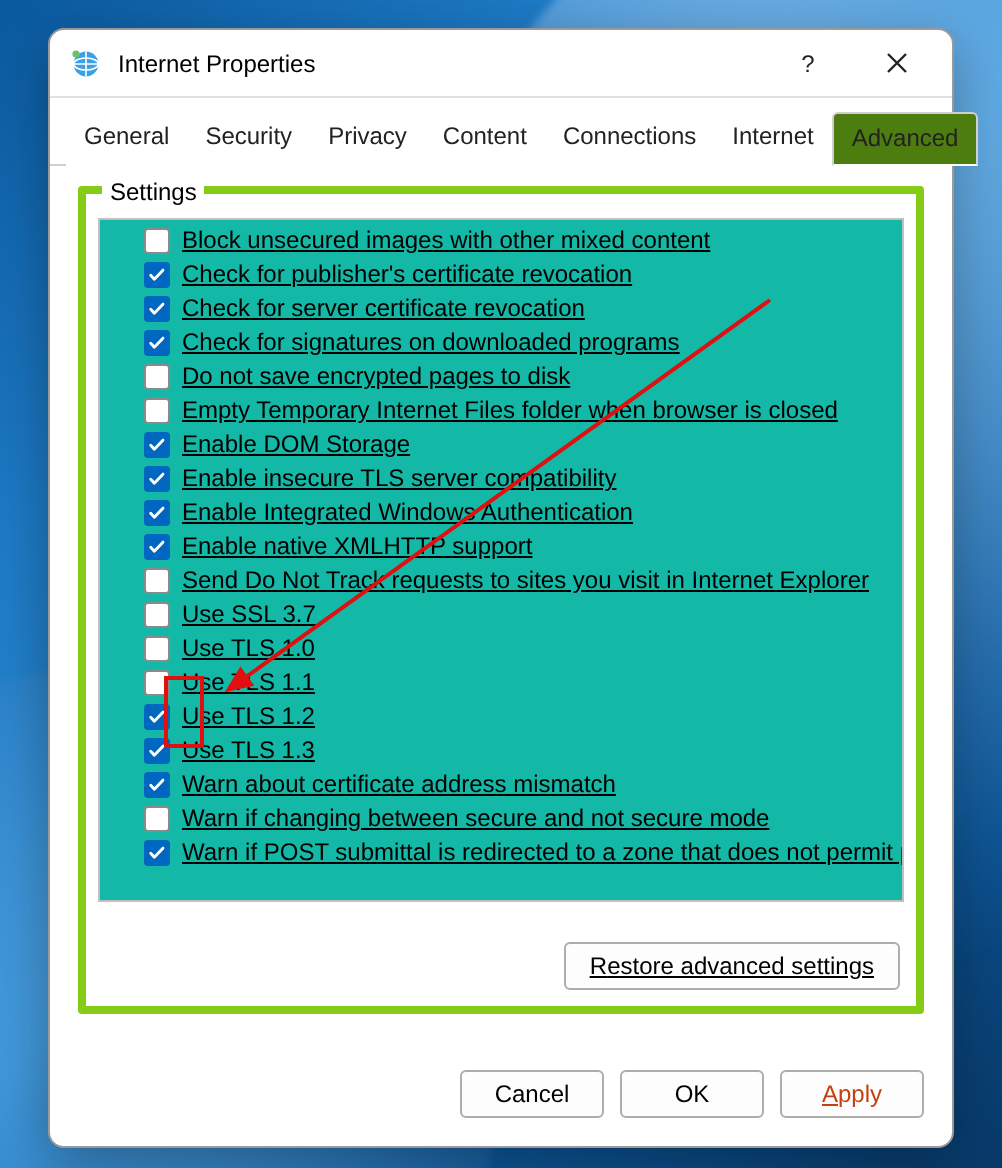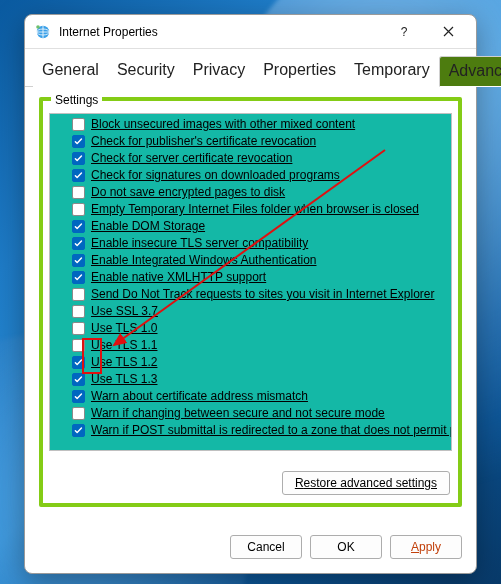--- a/index.html
+++ b/index.html
@@ -60,21 +60,21 @@
     display: flex; align-items: center; justify-content: center;
     color: #222;
     border-radius: 4px;
   }
 
   .tabs {
     display: flex;
     padding: 6px 8px 0 8px;
     gap: 0;
     border-bottom: 1px solid #d0d0d0;
-    font-size: 16px;
+    font-size: 12px;
     text-align: center;
   }
   .tab {
     padding: 5px 9px 6px 9px;
     color: #222;
     position: relative;
     top: 1px;
     background: #fff;
     cursor: default;
     white-space: nowrap;
@@ -207,22 +207,23 @@
       <svg width="11" height="11" viewBox="0 0 11 11">
           <path d="M1 1l9 9M10 1l-9 9" stroke="#222" stroke-width="1.2"></path>
         </svg>
     </div>
   </div>
 
   <div class="tabs" id="tabstrip">
       <div class="tab">General</div>
       <div class="tab">Security</div>
       <div class="tab">Privacy</div>
-      <div class="tab">Properties</div>
-      <div class="tab">Temporary</div>
+      <div class="tab">Content</div>
+      <div class="tab">Connections</div>
+      <div class="tab">Internet</div>
       <div class="tab active">Advanced</div>
     </div>
 
   <div class="content">
     <div class="groupbox">
       <span class="group-label">Settings</span>
       <div class="settings-list" id="settings-list">
           <div class="setting-row">
             <span class="chk"></span>
             <span class="setting-label">Block unsecured images with other mixed content</span>

